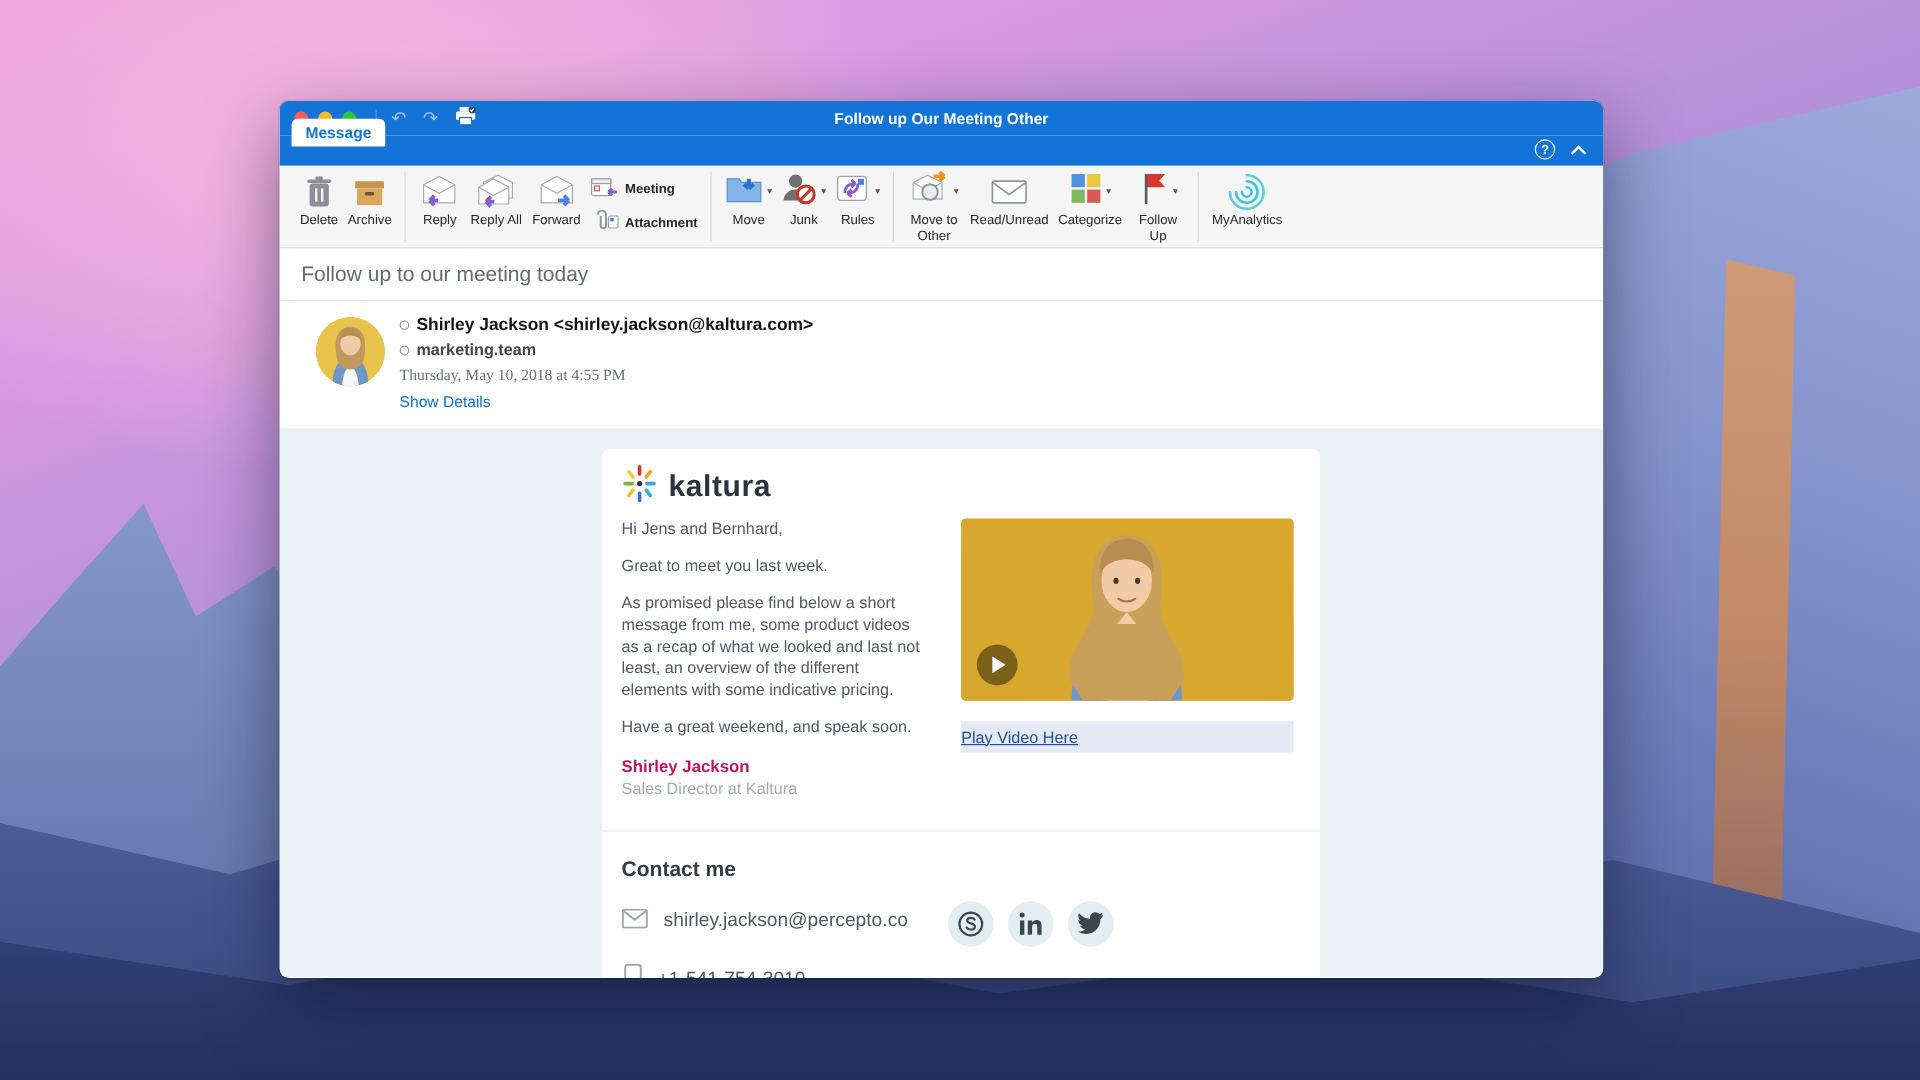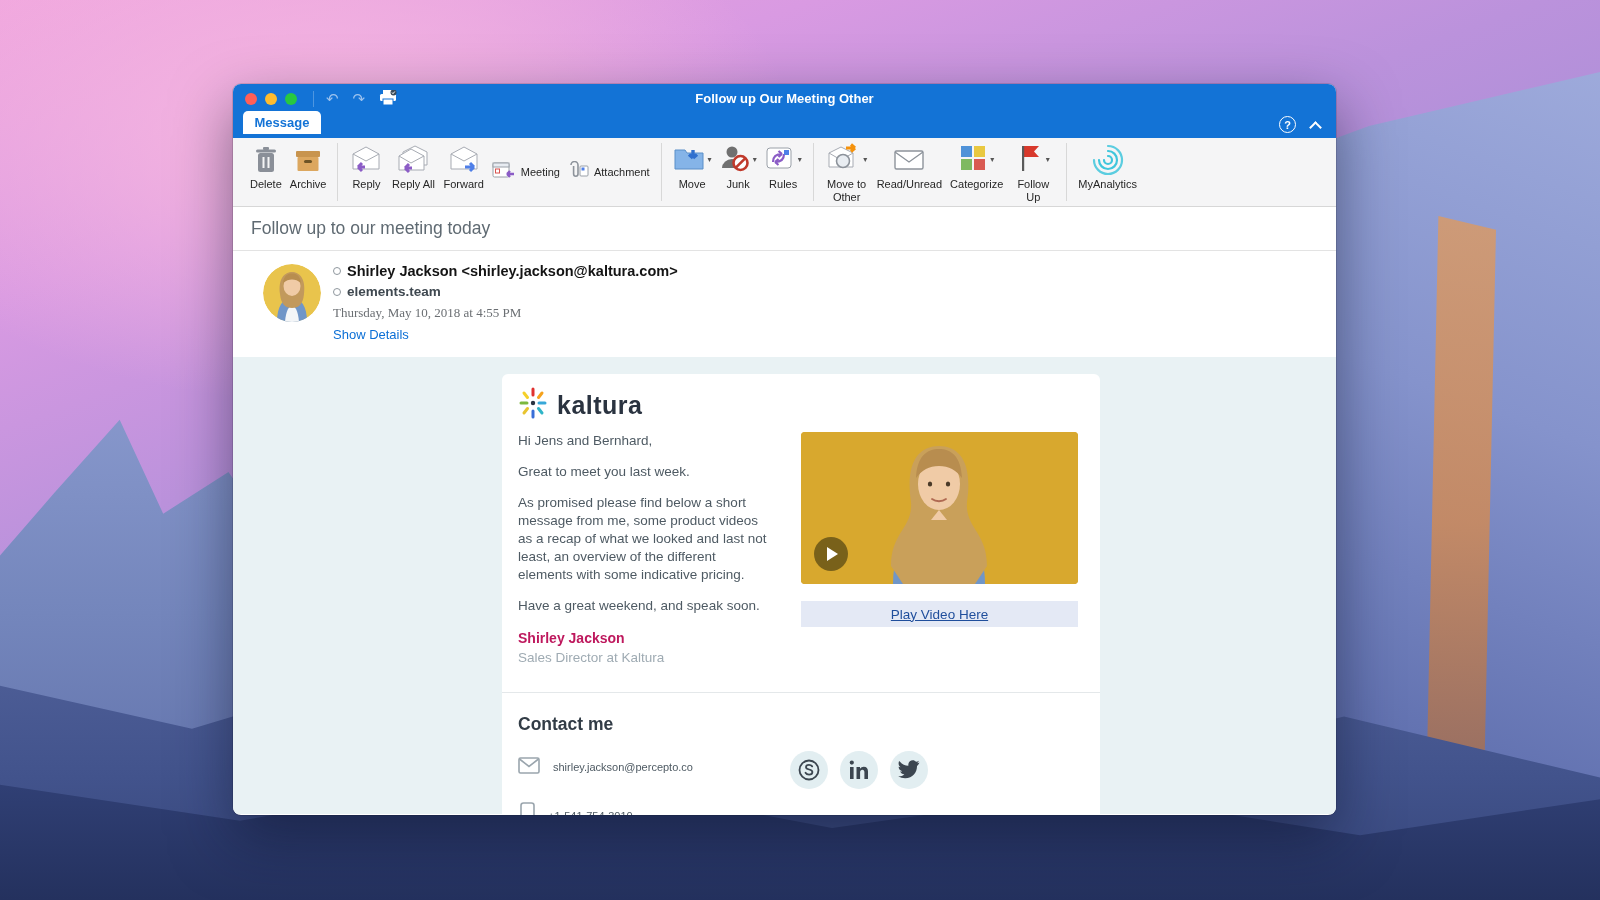--- a/index.html
+++ b/index.html
@@ -35,39 +35,39 @@
   .titlebar { position:relative; height:29px; background:#1373d6; display:flex; align-items:center; }
   .lights { display:flex; gap:8px; margin-left:12px; }
   .light { width:12px; height:12px; border-radius:50%; }
   .light.red{ background:#ff5f57; } .light.yellow{ background:#febc2e; } .light.green{ background:#28c840; }
   .tb-sep { width:1px; height:16px; background:rgba(255,255,255,.25); margin:0 12px 0 16px; }
   .tb-ico { color:#9cc2ee; font-size:15px; line-height:1; margin-right:14px; }
   .tb-title { position:absolute; left:0; right:0; text-align:center; color:#fff; font-weight:bold; font-size:13px; pointer-events:none; }
 
   
   .tabstrip { position:relative; height:25px; background:#1373d6; }
-  .tab { position:absolute; left:10px; bottom:4px; height:23px; width:78px; background:#fff;
+  .tab { position:absolute; left:10px; bottom:16px; height:23px; width:78px; background:#fff;
     border-radius:5px 5px 0 0; color:#1373d6; font-weight:bold; font-size:13px;
     display:flex; align-items:center; justify-content:center; }
   .help-circ { position:absolute; right:40px; top:3px; width:17px; height:17px; border:1.5px solid #fff;
     border-radius:50%; color:#fff; font-size:11px; font-weight:bold; display:flex; align-items:center; justify-content:center; }
   .collapse-chevron { position:absolute; right:16px; top:10px; width:9px; height:9px;
     border-left:2px solid #fff; border-top:2px solid #fff; transform:rotate(45deg); }
 
   
   .ribbon { height:69px; background:#f5f5f6; border-bottom:1px solid #d7d7d7;
     display:flex; align-items:flex-start; padding:5px 6px 0 6px; }
   .rgroup { display:flex; align-items:flex-start; padding:0 7px; height:58px; border-right:1px solid #d8d8d8; }
   .rgroup:last-child { border-right:none; }
   .rbtn { display:flex; flex-direction:column; align-items:center; margin:0 4px; cursor:default; }
   .ricon { height:33px; display:flex; align-items:center; }
   .rlabel { font-size:11px; color:#262626; text-align:center; line-height:1.15; margin-top:2px; }
   .narrow { width:44px; }
   .caret { font-size:8px; color:#555; margin-left:3px; align-self:center; }
-  .stack { display:flex; flex-direction:row; justify-content:center; height:58px; gap:5px; margin:0 4px; }
+  .stack { display:flex; flex-direction:column; justify-content:center; height:58px; gap:5px; margin:0 4px;font-weight:bold; }
   .srow { display:flex; align-items:center; gap:5px; font-size:11px; color:#262626; }
 
   
   .subjectrow { height:44px; background:#fff; border-bottom:1px solid #e3e3e3;
     display:flex; align-items:center; padding-left:18px; }
   .subject { font-size:17.5px; color:#5f6a72; }
 
   
   .msgheader { position:relative; height:106px; background:#fff; }
   .avatar { position:absolute; left:30px; top:13px; width:58px; height:58px; border-radius:50%; overflow:hidden; }
@@ -87,27 +87,27 @@
   .colL { width:256px; }
   .colL p { font-size:13.5px; color:#4e5a63; line-height:1.33; margin-bottom:13px; }
   .signame { font-size:14px; font-weight:bold; color:#be185d; margin-top:15px; }
   .sigtitle { font-size:13.5px; color:#9fabb3; margin-top:4px; }
   .colR { width:277px; margin-left:27px; }
   .videothumb { position:relative; width:277px; height:152px; border-radius:4px; overflow:hidden;
     background:linear-gradient(180deg,#dcab30 0%,#d2a029 100%); }
   .playbtn { position:absolute; left:13px; bottom:13px; width:34px; height:34px; border-radius:50%;
     background:rgba(90,74,20,.75); display:flex; align-items:center; justify-content:center; }
   .playbtn .tri { width:0; height:0; border-left:11px solid #fff; border-top:7px solid transparent; border-bottom:7px solid transparent; margin-left:3px; }
-  .playbar { margin-top:17px; height:26px; background:#e4e9f5; display:flex; align-items:center; justify-content:center; }
+  .playbar { margin-top:17px; height:26px; background:#e4e9f5; display:flex; align-items:center; }
   .playlink { font-size:13.5px; color:#1f4e9c; text-decoration:underline; cursor:pointer; }
 
   .contact { position:relative; margin-top:27px; border-top:1px solid #e4e8ea; padding:21px 0 0 16px; }
   .contact-h { font-size:17.5px; font-weight:bold; color:#323c46; }
   .crow { display:flex; align-items:center; gap:13px; margin-top:22px; }
-  .crow-text { font-size:11px; color:#4e5a63; }
+  .crow-text { font-size:16px; color:#4e5a63; }
   .socials { position:absolute; left:288px; top:58px; display:flex; gap:12px; }
   .soc { width:38px; height:38px; border-radius:50%; background:#e2eef1; display:flex; align-items:center; justify-content:center; }
 </style>
 </head>
 <body>
 
 <div class="wallpaper">
   <div class="wp-glow"></div>
   <div class="wp-halfdome"></div>
   <div class="wp-domelight"></div>
@@ -352,21 +352,21 @@
         <ellipse cx="29" cy="22" rx="8.5" ry="10" fill="#f0cba6"></ellipse>
         <path d="M20,19 C21,11 25,9.5 29,9.5 C33,9.5 37,11 38,19 C35,16.5 32,15.5 29,15.5 C26,15.5 23,16.5 20,19 Z" fill="#b88d4f"></path>
       </svg>
     </div>
     <div class="hline" style="top:12px;">
       <span class="presence"></span>
       <span class="sender">Shirley Jackson &lt;shirley.jackson@kaltura.com&gt;</span>
     </div>
     <div class="hline" style="top:33px;">
       <span class="presence"></span>
-      <span class="recipient">elements.team</span>
+      <span class="recipient">marketing.team</span>
     </div>
     <div class="hline" style="top:54px;font-family:Liberation Serif, serif;">
       <span class="maildate">Thursday, May 10, 2018 at 4:55 PM</span>
     </div>
     <div class="hline" style="top:76px;">
       <span class="showdetails">Show Details</span>
     </div>
   </div>
 
   <div class="bodyarea">

